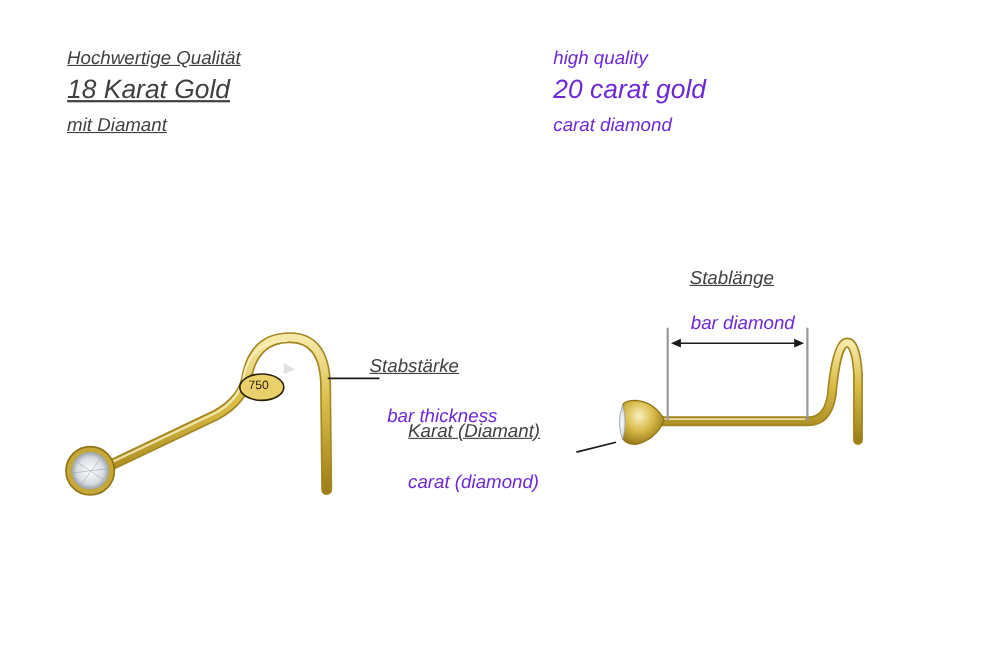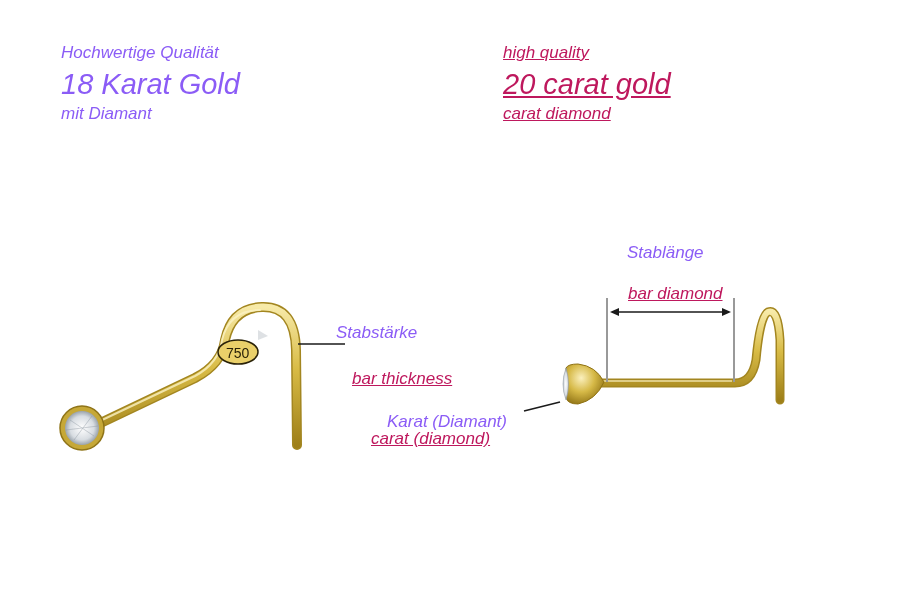--- a/index.html
+++ b/index.html
@@ -1,22 +1,22 @@
 <!DOCTYPE html>
 <html><head>
 <meta charset="utf-8">
 <style>
   html, body { margin:0; padding:0; }
   body { width:898px; height:600px; background:#ffffff; position:relative; overflow:hidden;
          font-family:"Liberation Sans", "DejaVu Sans", sans-serif; font-style:italic; }
   .t { position:absolute; white-space:nowrap; line-height:1; }
-  .de { color:#8b5cf6; }
-  .en { color:#be185d;text-decoration:underline; }
+  .de { color:#404040;text-decoration:underline; }
+  .en { color:#6d28d9; }
   .s17 { font-size:17px; }
-  .s23 { font-size:29px; }
+  .s23 { font-size:24px; }
   svg.art { position:absolute; left:0; top:0; }
 </style>
 </head>
 <body>
 
 <div class="t de s17" style="left:61px;top:44px;">Hochwertige Qualität</div>
 <div class="t de s23" style="left:61px;top:70px;">18 Karat Gold</div>
 <div class="t de s17" style="left:61px;top:105px;">mit Diamant</div>
 
 <div class="t en s17" style="left:503px;top:44px;">high quality</div>
@@ -84,22 +84,22 @@
     <line x1="607" y1="298" x2="607" y2="382" stroke="#999999" stroke-width="2"></line>
     <line x1="734" y1="298" x2="734" y2="382" stroke="#999999" stroke-width="2"></line>
     <line x1="612" y1="312" x2="729" y2="312" stroke="#1a1a1a" stroke-width="1.3"></line>
     <polygon points="610,312 619,308 619,316" fill="#1a1a1a"></polygon>
     <polygon points="731,312 722,308 722,316" fill="#1a1a1a"></polygon>
   </g>
 
   <line x1="524" y1="411" x2="560" y2="402" stroke="#1a1a1a" stroke-width="1.5"></line>
 </svg>
 
-<div class="t" style="left:226px;top:346px;font-size:14px;font-style:normal;color:#2a2208;">750</div>
+<div class="t" style="left:226px;top:346px;font-size:11px;font-style:normal;color:#2a2208;">750</div>
 
 <div class="t de s17" style="left:336px;top:324px;">Stabstärke</div>
 <div class="t en s17" style="left:352px;top:370px;">bar thickness</div>
 
 <div class="t de s17" style="left:627px;top:244px;">Stablänge</div>
 <div class="t en s17" style="left:628px;top:285px;">bar diamond</div>
 
-<div class="t de s17" style="left:371px;top:413px;margin-left:16px;">Karat (Diamant)</div>
+<div class="t de s17" style="left:371px;top:383px;">Karat (Diamant)</div>
 <div class="t en s17" style="left:371px;top:430px;text-align:center;">carat (diamond)</div>
 
 </body></html>

